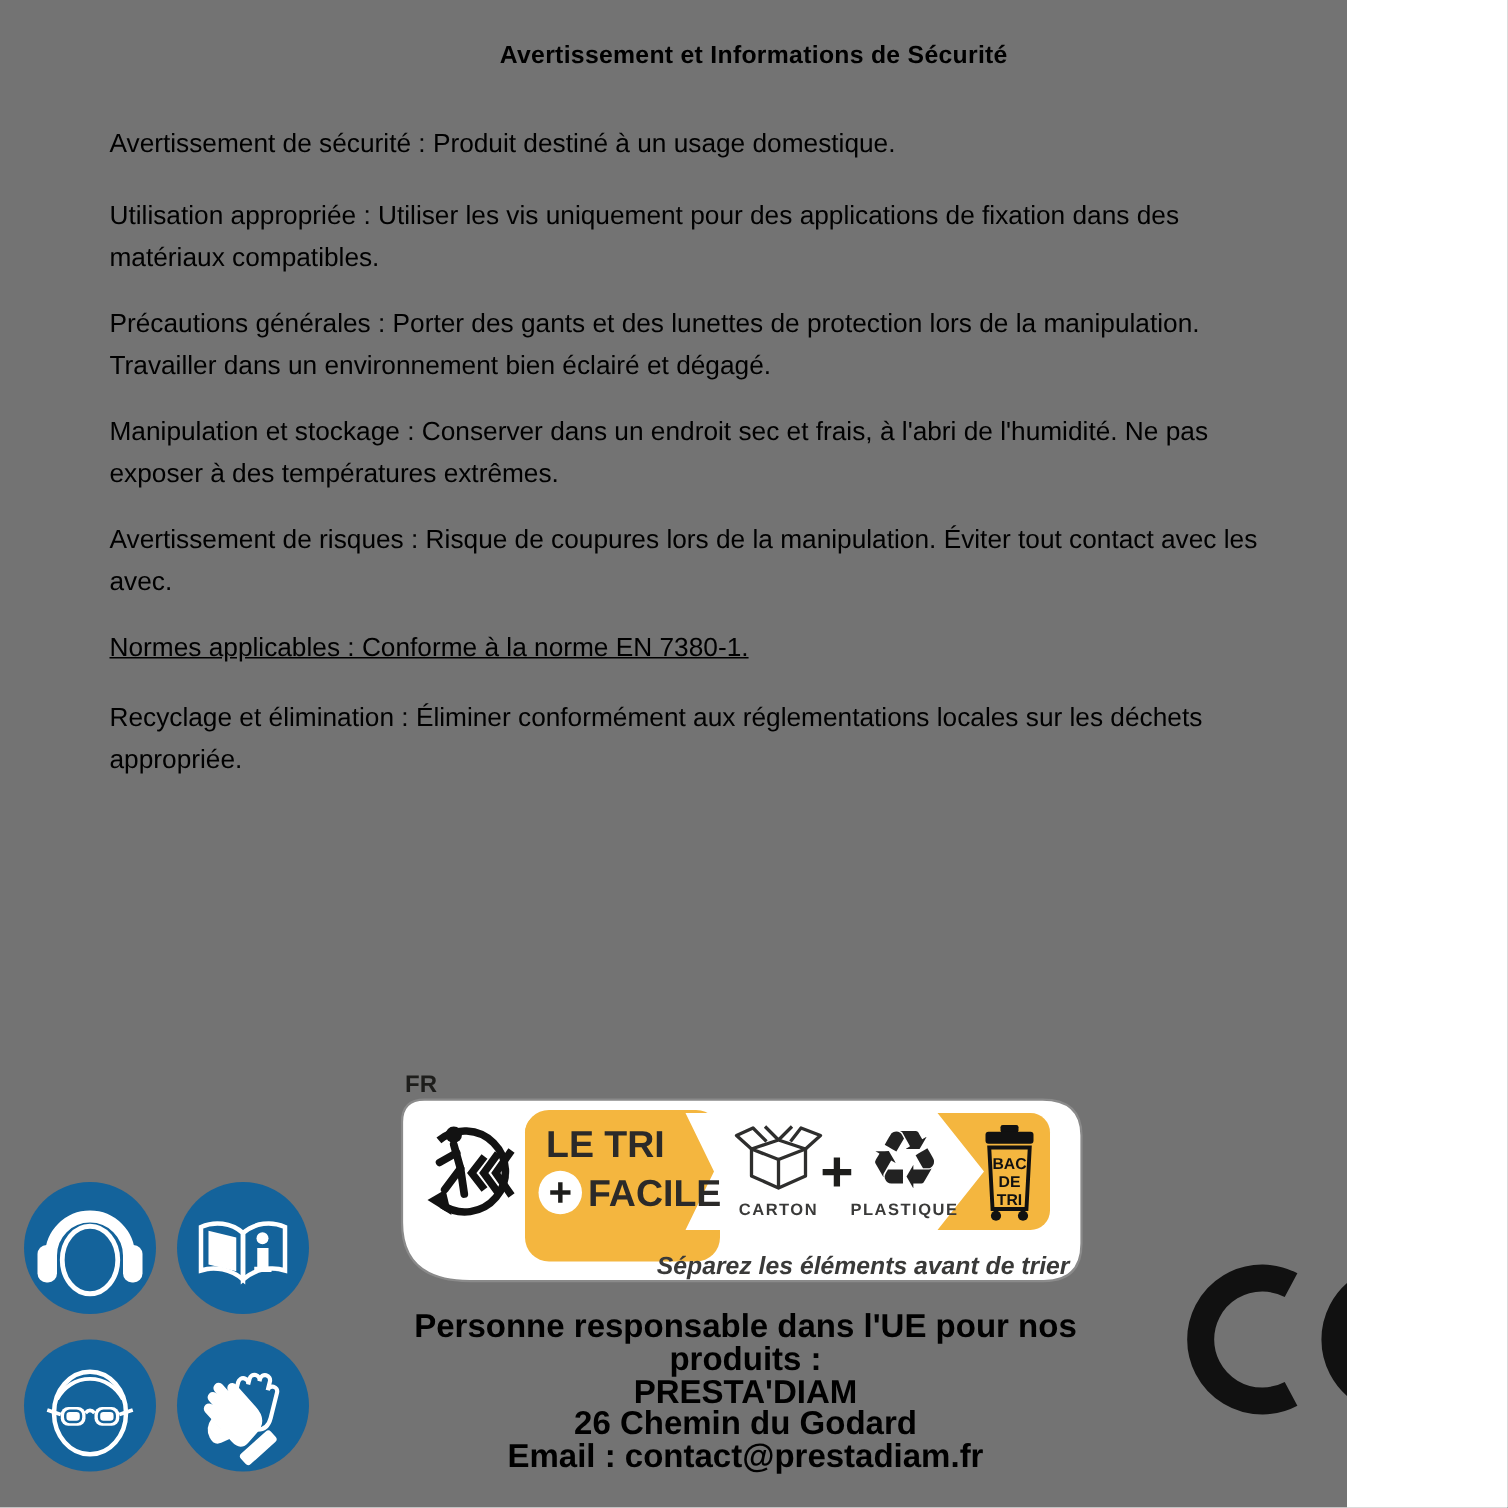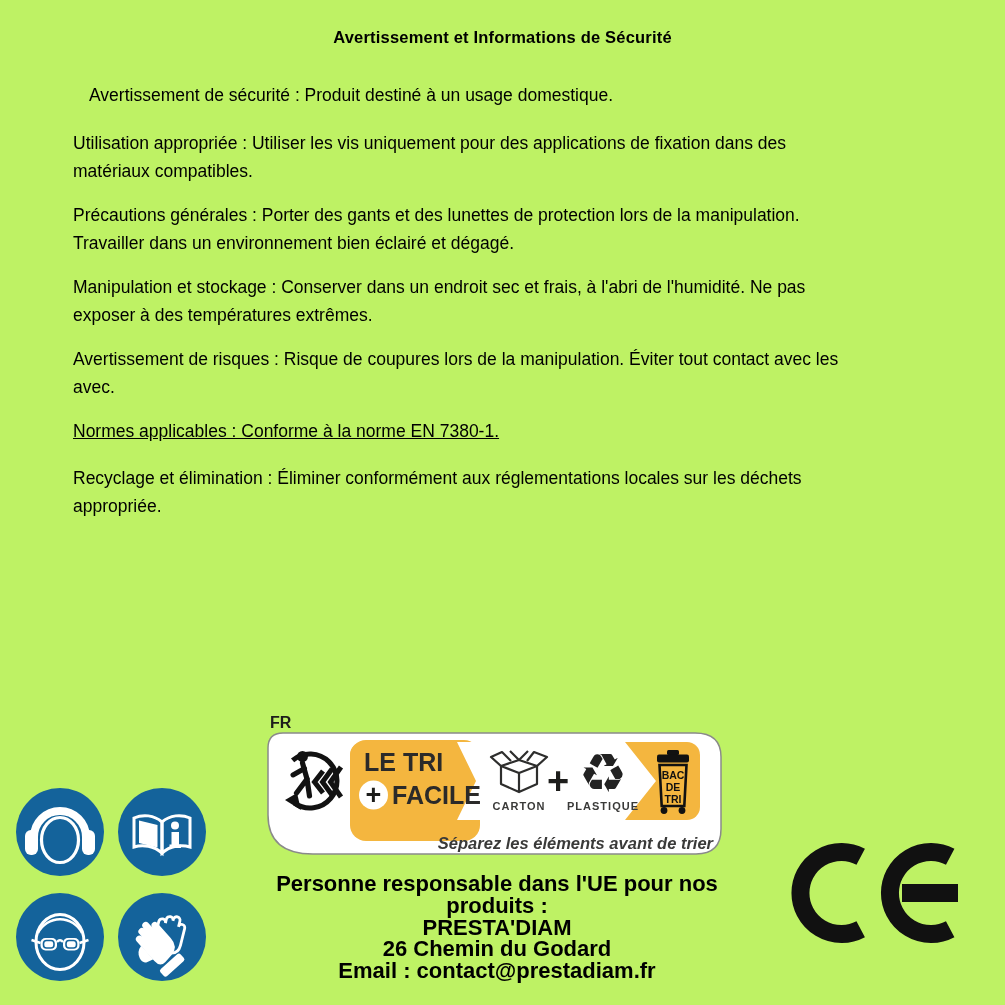--- a/index.html
+++ b/index.html
@@ -1,22 +1,22 @@
 <!DOCTYPE html>
 <html><head>
 <meta charset="utf-8">
 <style>
   html,body{margin:0;padding:0;background:#fff;}
-  .sheet{position:relative;width:1005px;height:1005px;background:#bef264;overflow:hidden;
+  .sheet{position:relative;width:898px;height:1005px;background:#737373;overflow:hidden;
          font-family:"Liberation Sans","DejaVu Sans",sans-serif;color:#000;}
   .title{position:absolute;top:28px;left:0;width:1005px;text-align:center;
          font-size:16.5px;font-weight:bold;letter-spacing:.2px;}
   .para{position:absolute;left:73px;width:900px;font-size:17.5px;line-height:27.5px;}
   .para div{white-space:nowrap;}
-  .p0{top:82px;margin-left:16px;}.p1{top:130px;}.p2{top:202px;}.p3{top:274px;}
+  .p0{top:82px;}.p1{top:130px;}.p2{top:202px;}.p3{top:274px;}
   .p4{top:346px;}.p5{top:418px;text-decoration:underline;}.p6{top:465px;}
   .icons-grid{position:absolute;left:15px;top:787px;width:192px;height:195px;}
   .iso-icon{position:absolute;width:90px;height:90px;}
   .ic-ear{left:0;top:0;}.ic-book{left:102px;top:0;}
   .ic-eye{left:0;top:105px;}.ic-glove{left:102px;top:105px;}
   .label-svg{position:absolute;left:267px;top:703px;width:460px;height:160px;}
   .resp{position:absolute;left:264px;top:873px;width:466px;text-align:center;
         font-size:22px;font-weight:bold;line-height:21.8px;color:#000;}
   .ce-svg{position:absolute;left:790px;top:840px;width:172px;height:106px;}
   svg text{font-family:"Liberation Sans","DejaVu Sans",sans-serif;}

